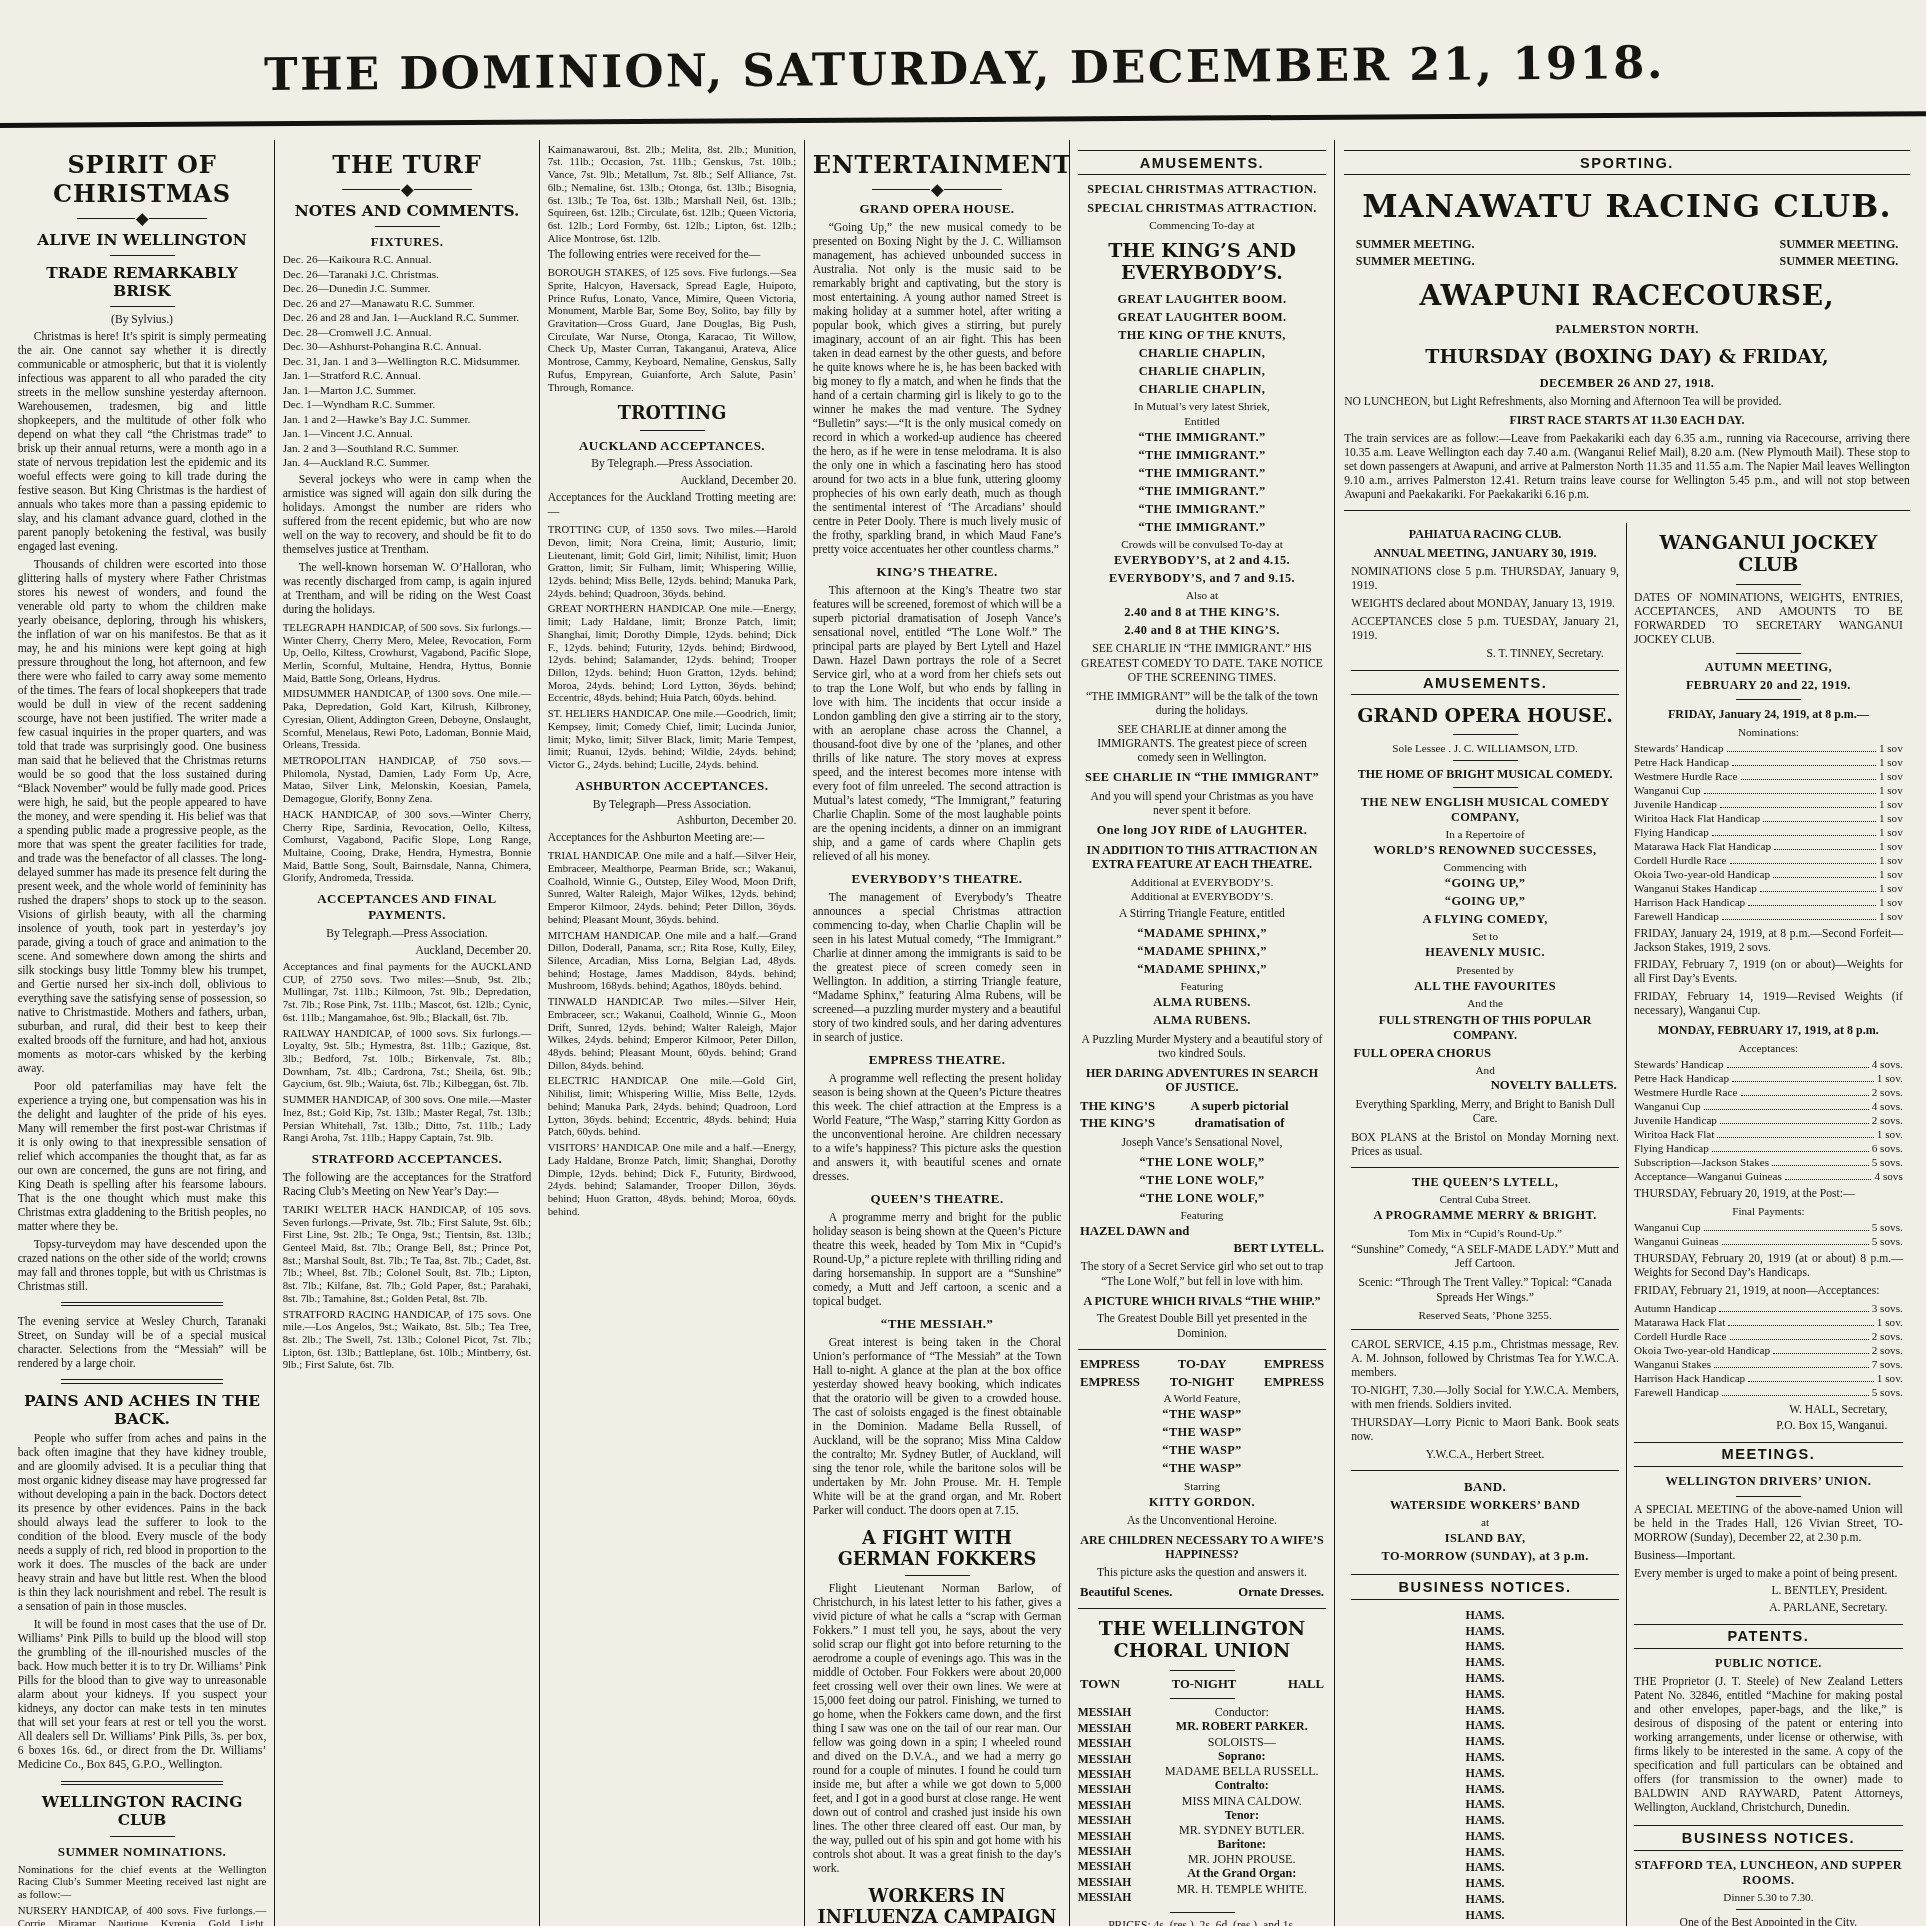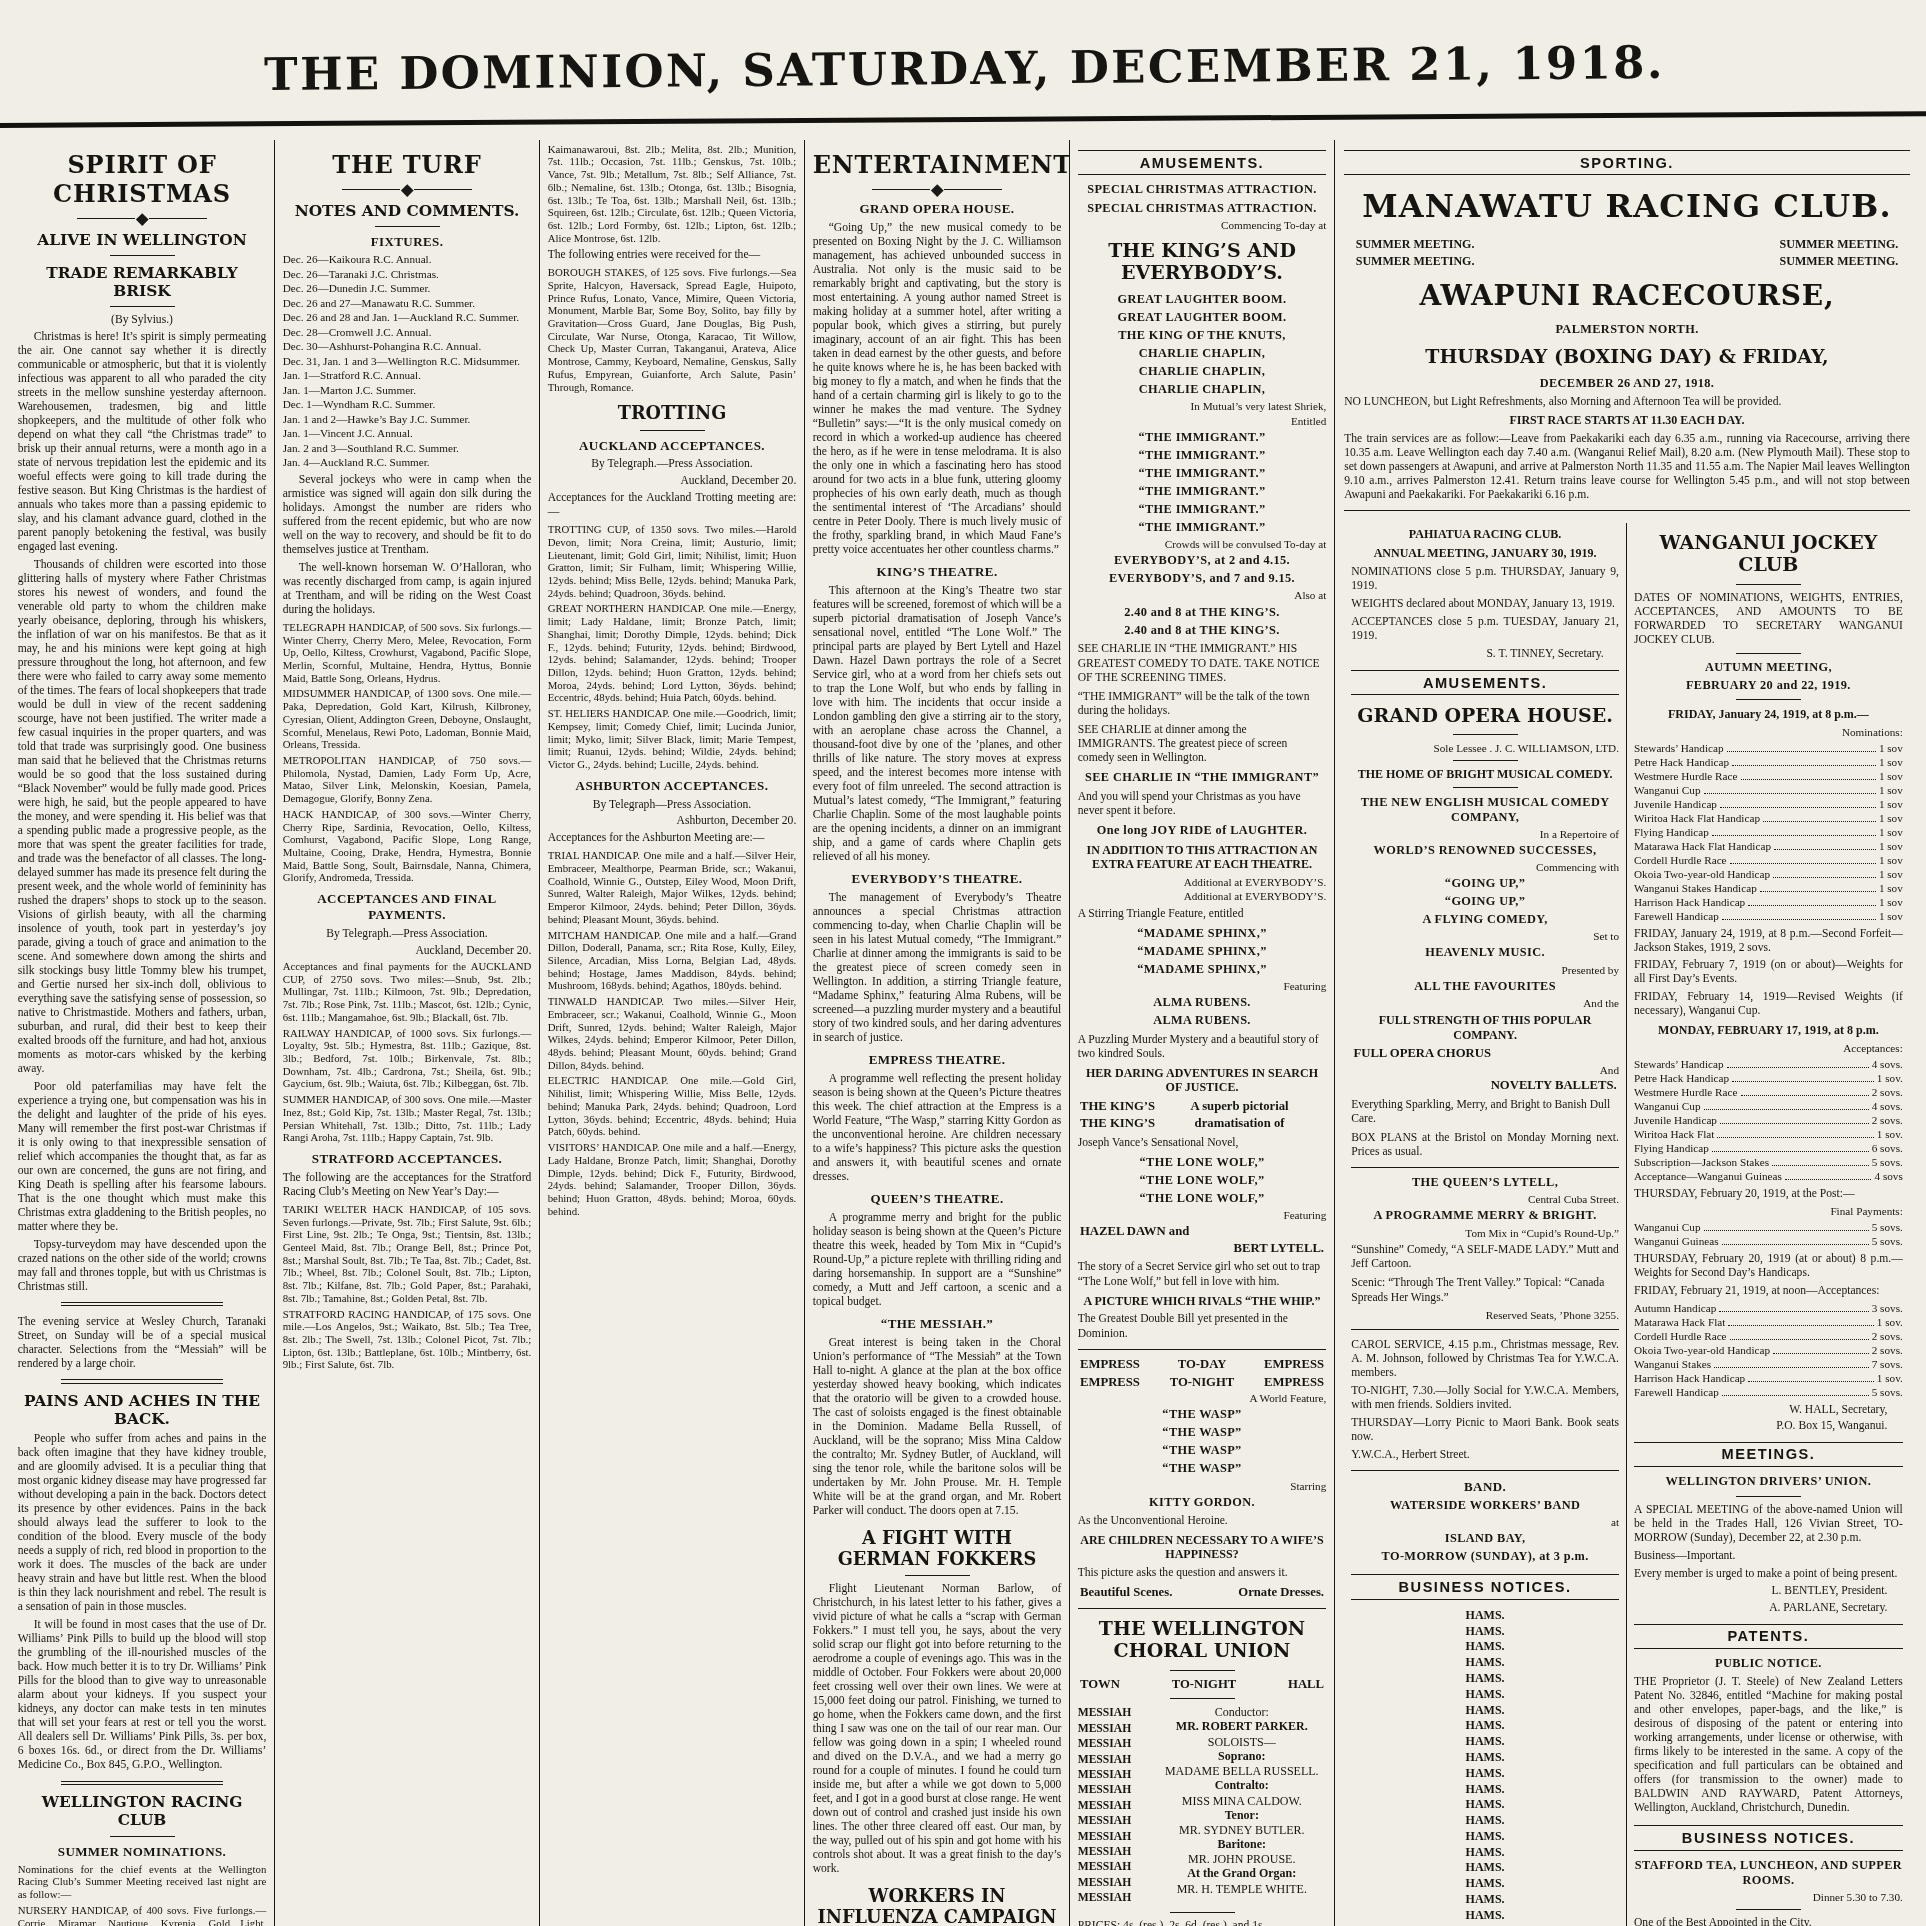--- a/index.html
+++ b/index.html
@@ -20,26 +20,26 @@
   .h2{font-family:"DejaVu Serif",serif;font-weight:bold;font-size:17.7px;text-align:center;margin:9.2px 0 3.9px;}
   .h3{font-family:"DejaVu Serif",serif;font-weight:bold;font-size:15.4px;text-align:center;margin:7.7px 0 3.1px;}
   .xh{font-weight:bold;font-size:13px;text-align:center;margin:7px 0 3.1px;letter-spacing:0.4px;}
   .boxhead{font-family:"Liberation Sans",sans-serif;font-weight:bold;font-size:14.6px;text-align:center;
            letter-spacing:1.5px;border-top:1.5px solid #1b1916;border-bottom:1.5px solid #1b1916;
            padding:3.9px 0;margin:10px 0 7px;}
   .by{font-size:11.6px;text-align:center;margin:3.9px 0;}
   .byr{font-size:11.6px;text-align:right;margin:2.3px 0;}
   .p{font-size:11.6px;line-height:14px;text-align:justify;margin:3.9px 0;text-indent:16px;}
   .pni{font-size:11.6px;line-height:14px;text-align:justify;margin:3.9px 0;}
-  .pc{font-size:11.6px;line-height:14.3px;text-align:left;margin:4.6px 0;}
+  .pc{font-size:11.6px;line-height:14.3px;text-align:center;margin:4.6px 0;}
   .pb{font-size:12px;line-height:14.3px;text-align:center;font-weight:bold;margin:4.6px 0;}
   .ag{font-size:10.8px;line-height:12.7px;text-align:justify;margin:3.1px 0;}
   .fix{font-size:11.2px;line-height:13px;margin:1.5px 0;padding-left:19px;text-indent:-19px;}
   .al{font-size:12.3px;text-align:center;font-weight:bold;margin:3.1px 0;letter-spacing:0.4px;}
-  .als{font-size:11.2px;text-align:right;margin:2.3px 0;}
+  .als{font-size:11.2px;text-align:center;margin:2.3px 0;}
   .axl{font-family:"DejaVu Serif",serif;font-weight:bold;font-size:32px;text-align:center;margin:11.6px 0;letter-spacing:1.2px;}
   .ax2{font-family:"DejaVu Serif",serif;font-weight:bold;font-size:28px;text-align:center;margin:10px 0;letter-spacing:0.8px;}
   .ax3{font-family:"DejaVu Serif",serif;font-weight:bold;font-size:19px;text-align:center;margin:8.5px 0;}
   .rl{width:65px;border-top:1.5px solid #1b1916;margin:6.2px auto;}
   .ro{display:flex;align-items:center;justify-content:center;margin:7px auto;}
   .ro::before,.ro::after{content:"";width:58px;border-top:1.5px solid #1b1916;}
   .ro span{width:8.5px;height:8.5px;background:#1b1916;transform:rotate(45deg);margin:0 3.1px;}
   .dr{border-top:1.5px solid #1b1916;border-bottom:1.5px solid #1b1916;height:2.3px;width:162px;margin:8.5px auto;}
   .hrf{border-top:1.5px solid #1b1916;margin:7.7px 0;}
   .sig{font-size:11.6px;text-align:right;margin:3.1px 15.4px 3.1px 0;}

